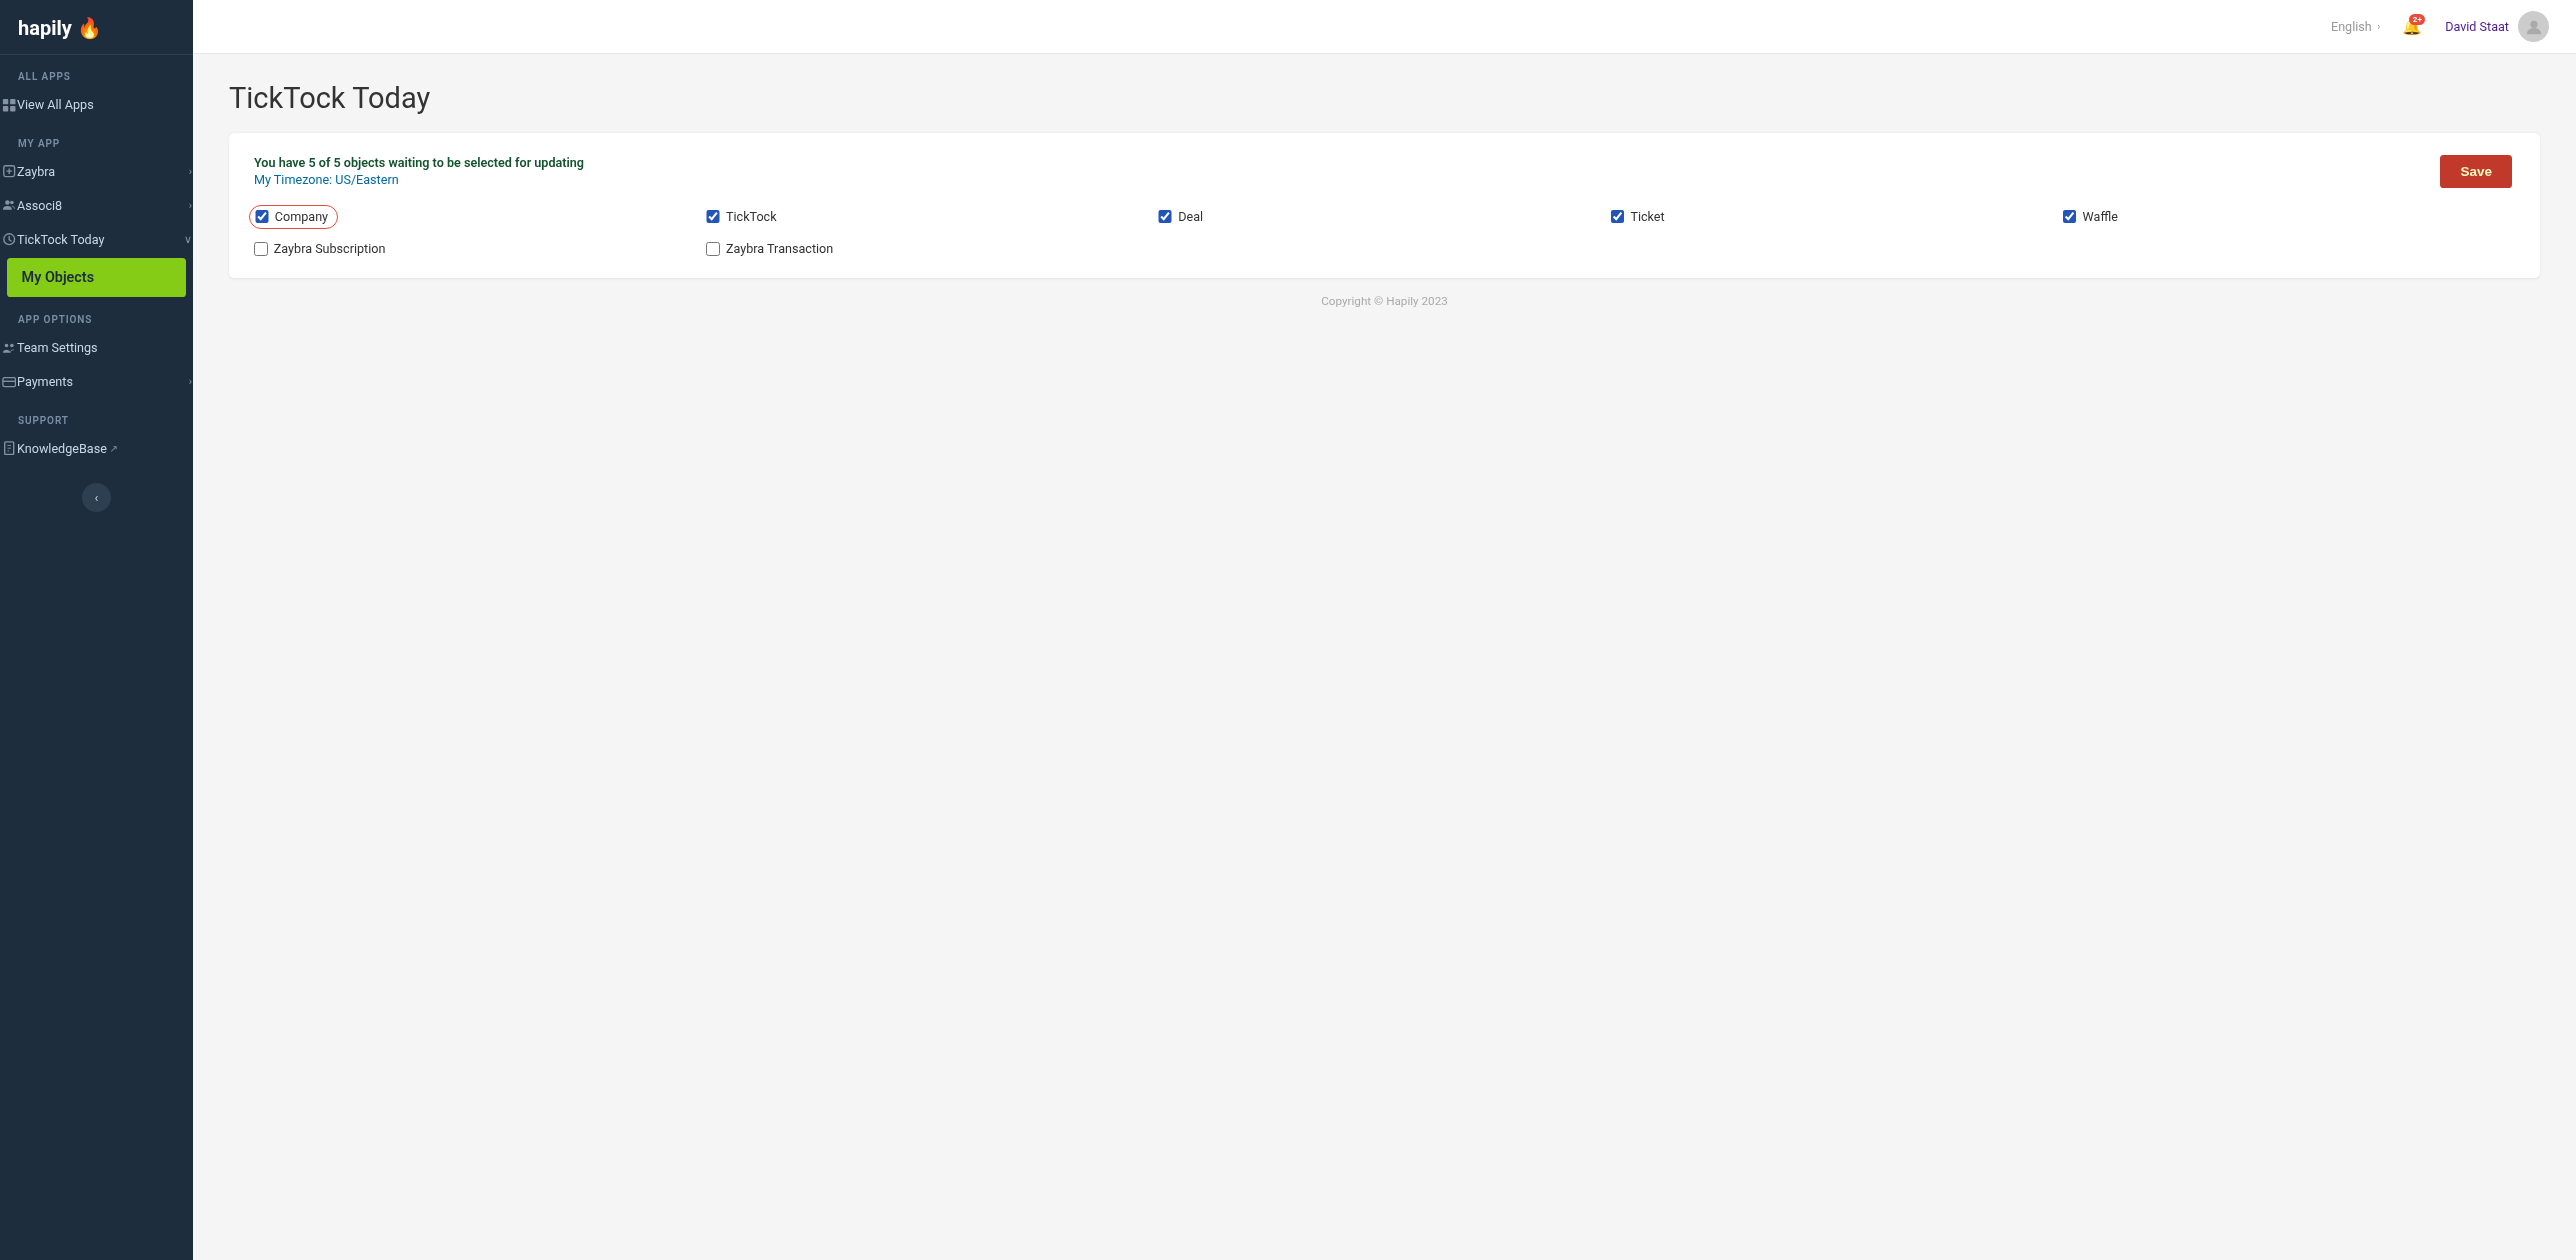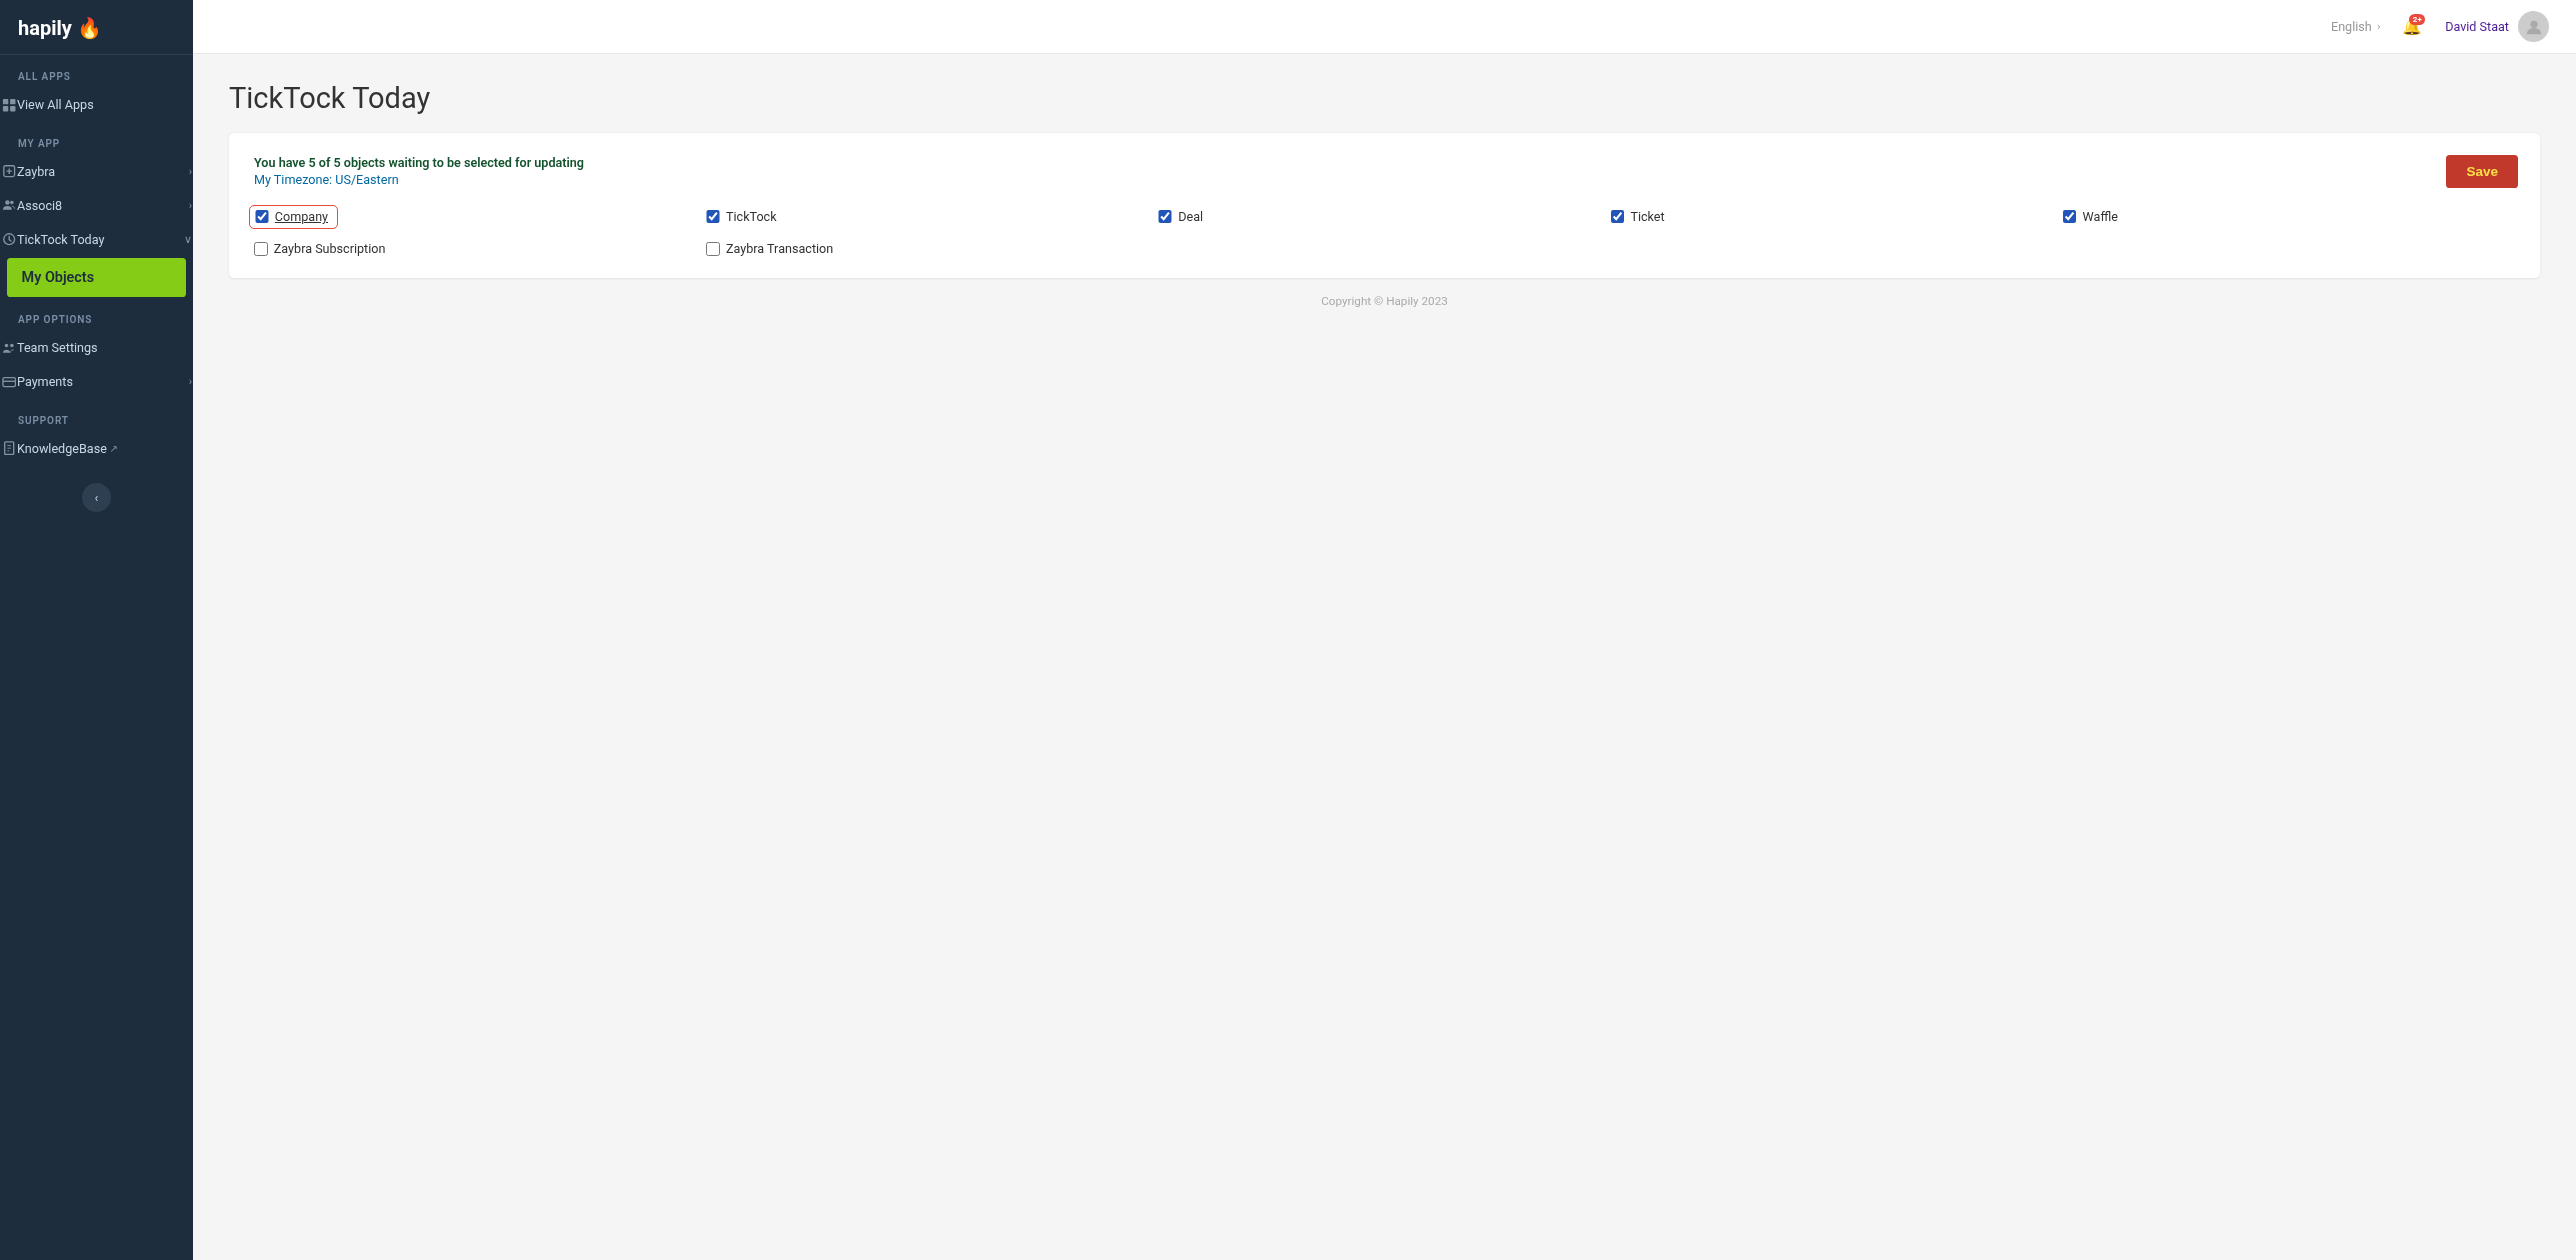--- a/index.html
+++ b/index.html
@@ -188,23 +188,23 @@
       margin-bottom: 2px;
     }
     .card-timezone {
       color: #0369a1;
       font-size: 12.6px;
       margin-bottom: 18px;
     }
     .save-btn {
       position: absolute;
       top: 21.6px;
-      right: 22px;
+      right: 28px;
       background: #c0392b;
-      color: #fde047;
+      color: #fef9c3;
       border: none;
       border-radius: 3.6px;
       padding: 9px 20px;
       font-size: 13.5px;
       font-weight: 600;
       cursor: pointer;
     }
 
     .checkboxes-grid {
       display: grid;
@@ -222,24 +222,23 @@
     }
     .checkbox-item input[type="checkbox"] {
       width: 13.5px;
       height: 13.5px;
       accent-color: #2255b8;
       cursor: pointer;
     }
     
     .company-highlighted {
       border: 1.8px solid #e74c3c;
-      border-radius: 5px;
+      border-radius: 12px;
       padding: 3.6px 9px 3.6px 5.4px;
       margin-left: -5.4px;
-      text-decoration: underline;
     }
 
     .footer {
       text-align: center;
       padding: 16px;
       font-size: 11.7px;
       color: #aaa;
       background: #f5f5f5;
     }
 

